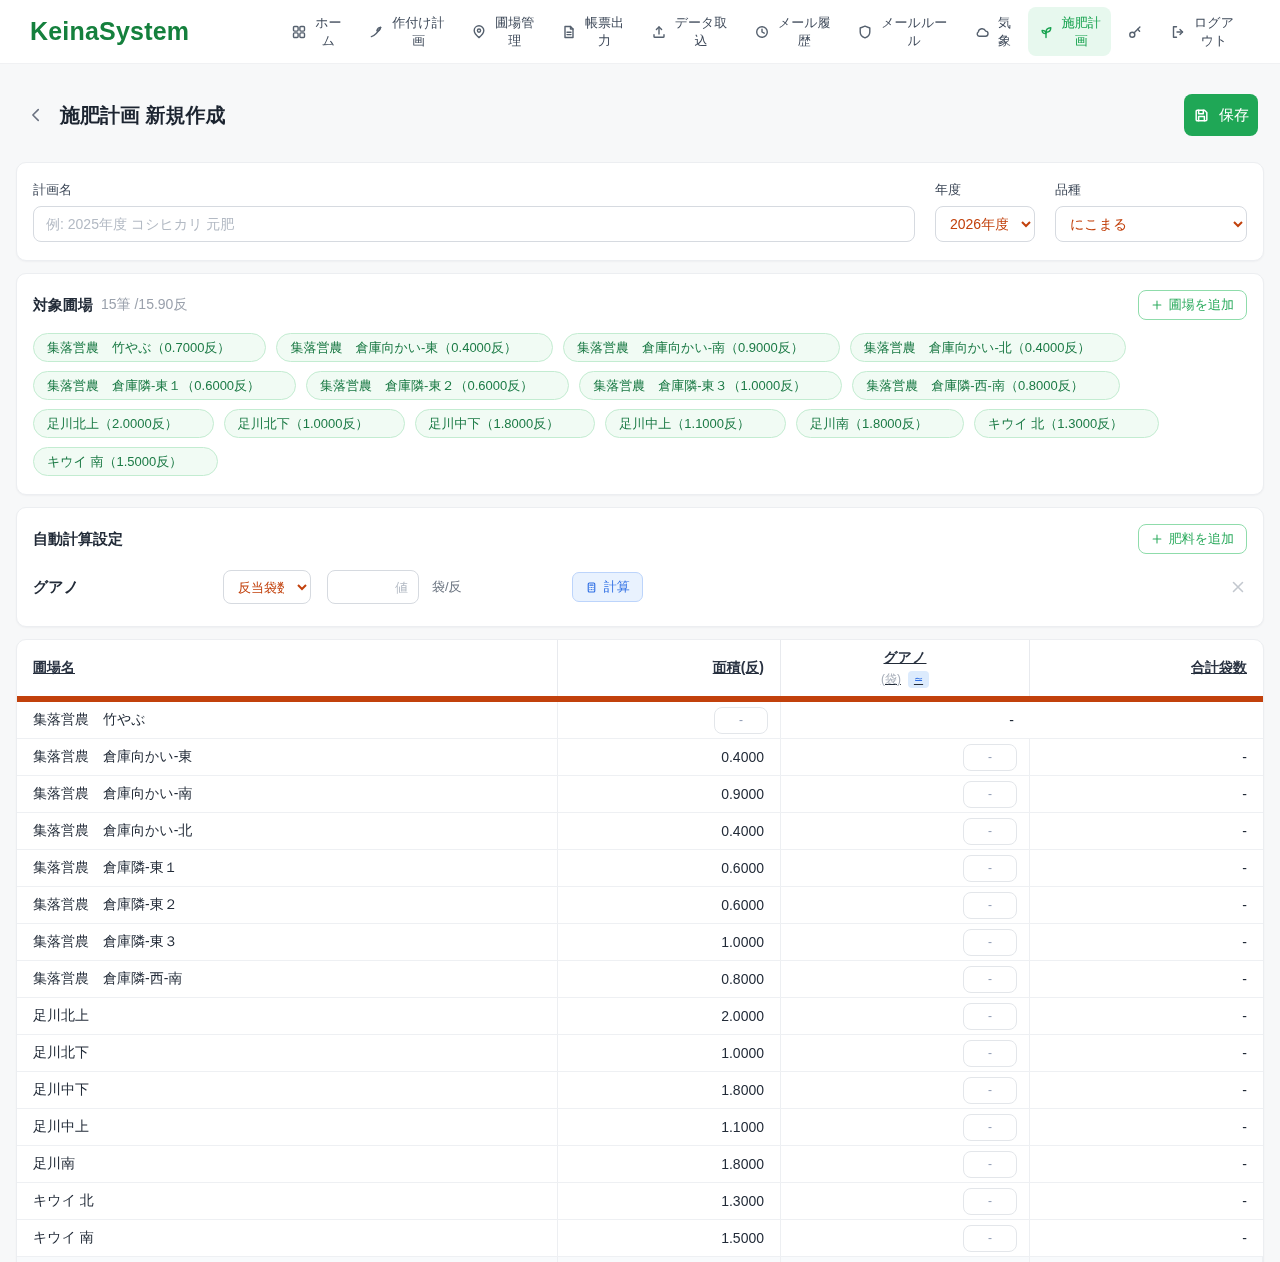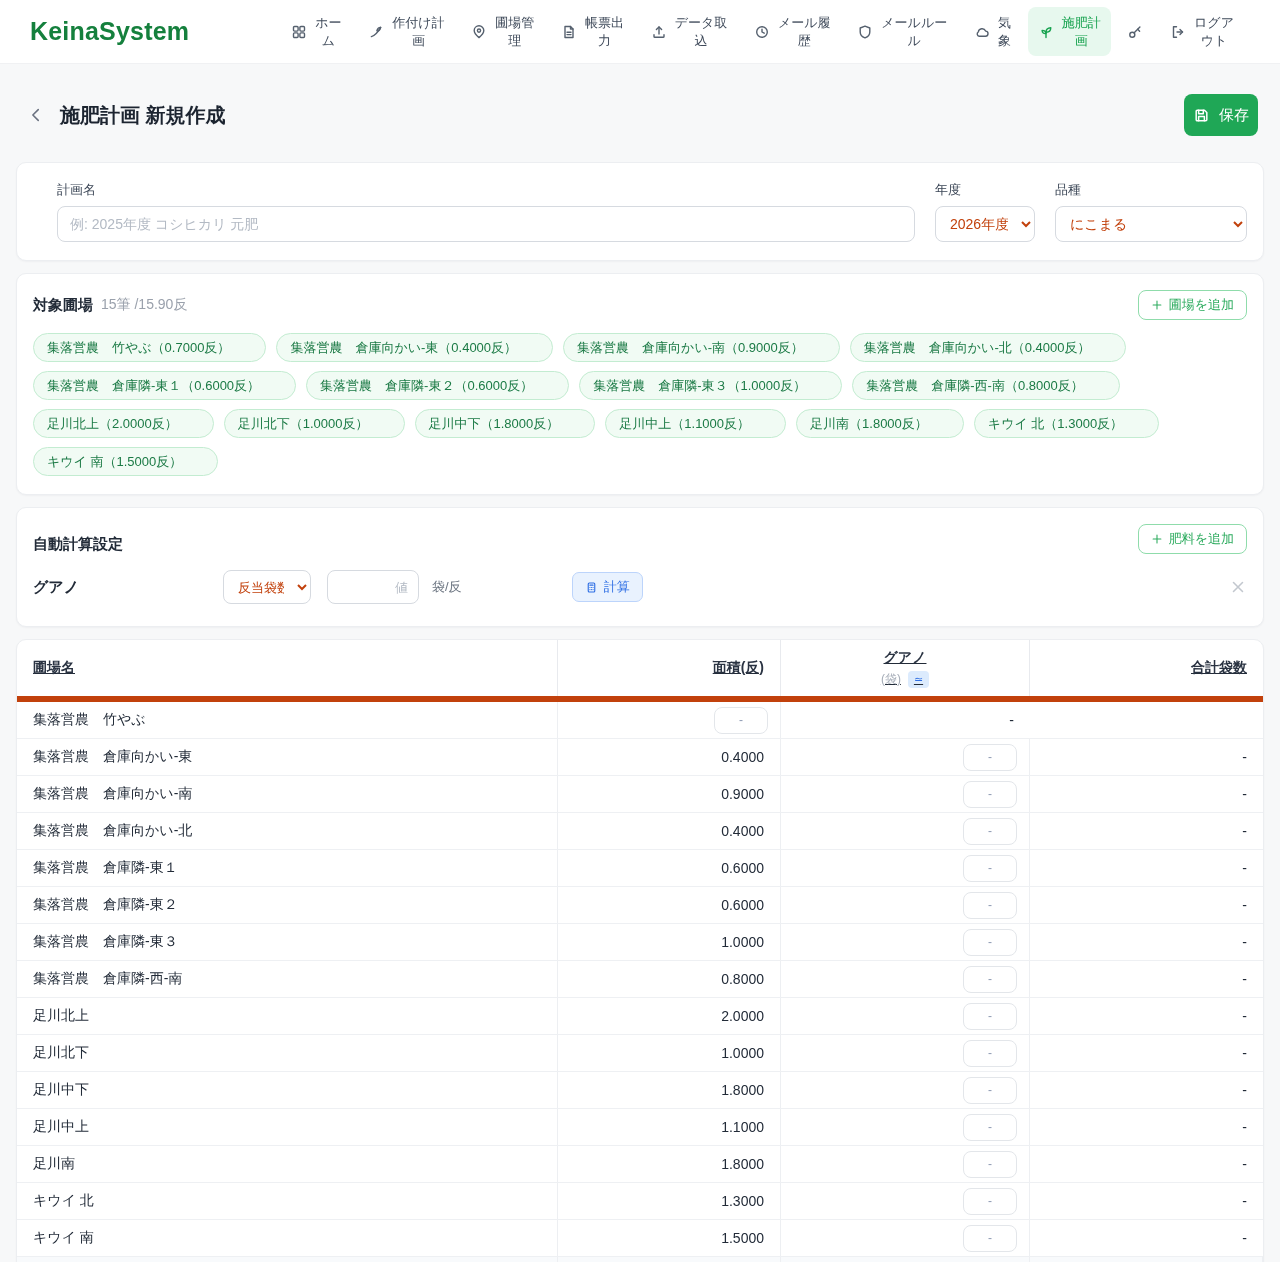--- a/index.html
+++ b/index.html
@@ -37,21 +37,21 @@
               font-size:15px; cursor:pointer; font-family:inherit; }
   .save-btn .icon { width:17px; height:17px; }
 
   .card { background:#fff; border:1px solid #eceef1; border-radius:10px;
           box-shadow:0 1px 2px rgba(16,24,40,.04); margin-bottom:12px; }
 
   
   .card.form { padding:18px 16px; display:flex; gap:20px; }
   .fld { display:flex; flex-direction:column; }
   .fld label { font-size:13px; color:#3b4656; margin-bottom:7px; }
-  .fld.grow { flex:1;margin-left:24px; }
+  .fld.grow { flex:1; }
   .txt-input { height:36px; border:1px solid #d6dae0; border-radius:8px; padding:0 12px;
                font-size:14px; color:#222b38; font-family:inherit; width:100%; background:#fff; }
   .txt-input::placeholder { color:#b3bac4; }
   select { height:36px; border:1px solid #d6dae0; border-radius:8px; padding:0 10px;
            font-size:14px; color:#c2410c; background:#fff; font-family:inherit; cursor:pointer; }
   .year-sel { width:100px; text-align:center; }
   .variety-sel { width:192px; }
 
   
   .card.fields { padding:16px 16px 18px; }
@@ -346,21 +346,21 @@
     <span class="icon chip-x"></span>
   </span>
         <span class="chip">
     <span>キウイ 南（1.5000反）</span>
     <span class="icon chip-x"></span>
   </span>
       </div>
   </section>
 
   <section class="card autocalc">
-    <div class="sec-head" style="margin-bottom:12px;align-items:flex-end;">
+    <div class="sec-head" style="margin-bottom:12px;">
       <span class="sec-title">自動計算設定</span>
       <button class="ghost-green-btn">
         <span class="icon">
             <svg viewBox="0 0 16 16" fill="none" stroke="currentColor" stroke-width="1.4" stroke-linecap="round" stroke-linejoin="round">
               <path d="M8 2.8 V13.2 M2.8 8 H13.2"></path>
             </svg>
           </span>
         <span>肥料を追加</span>
       </button>
     </div>

